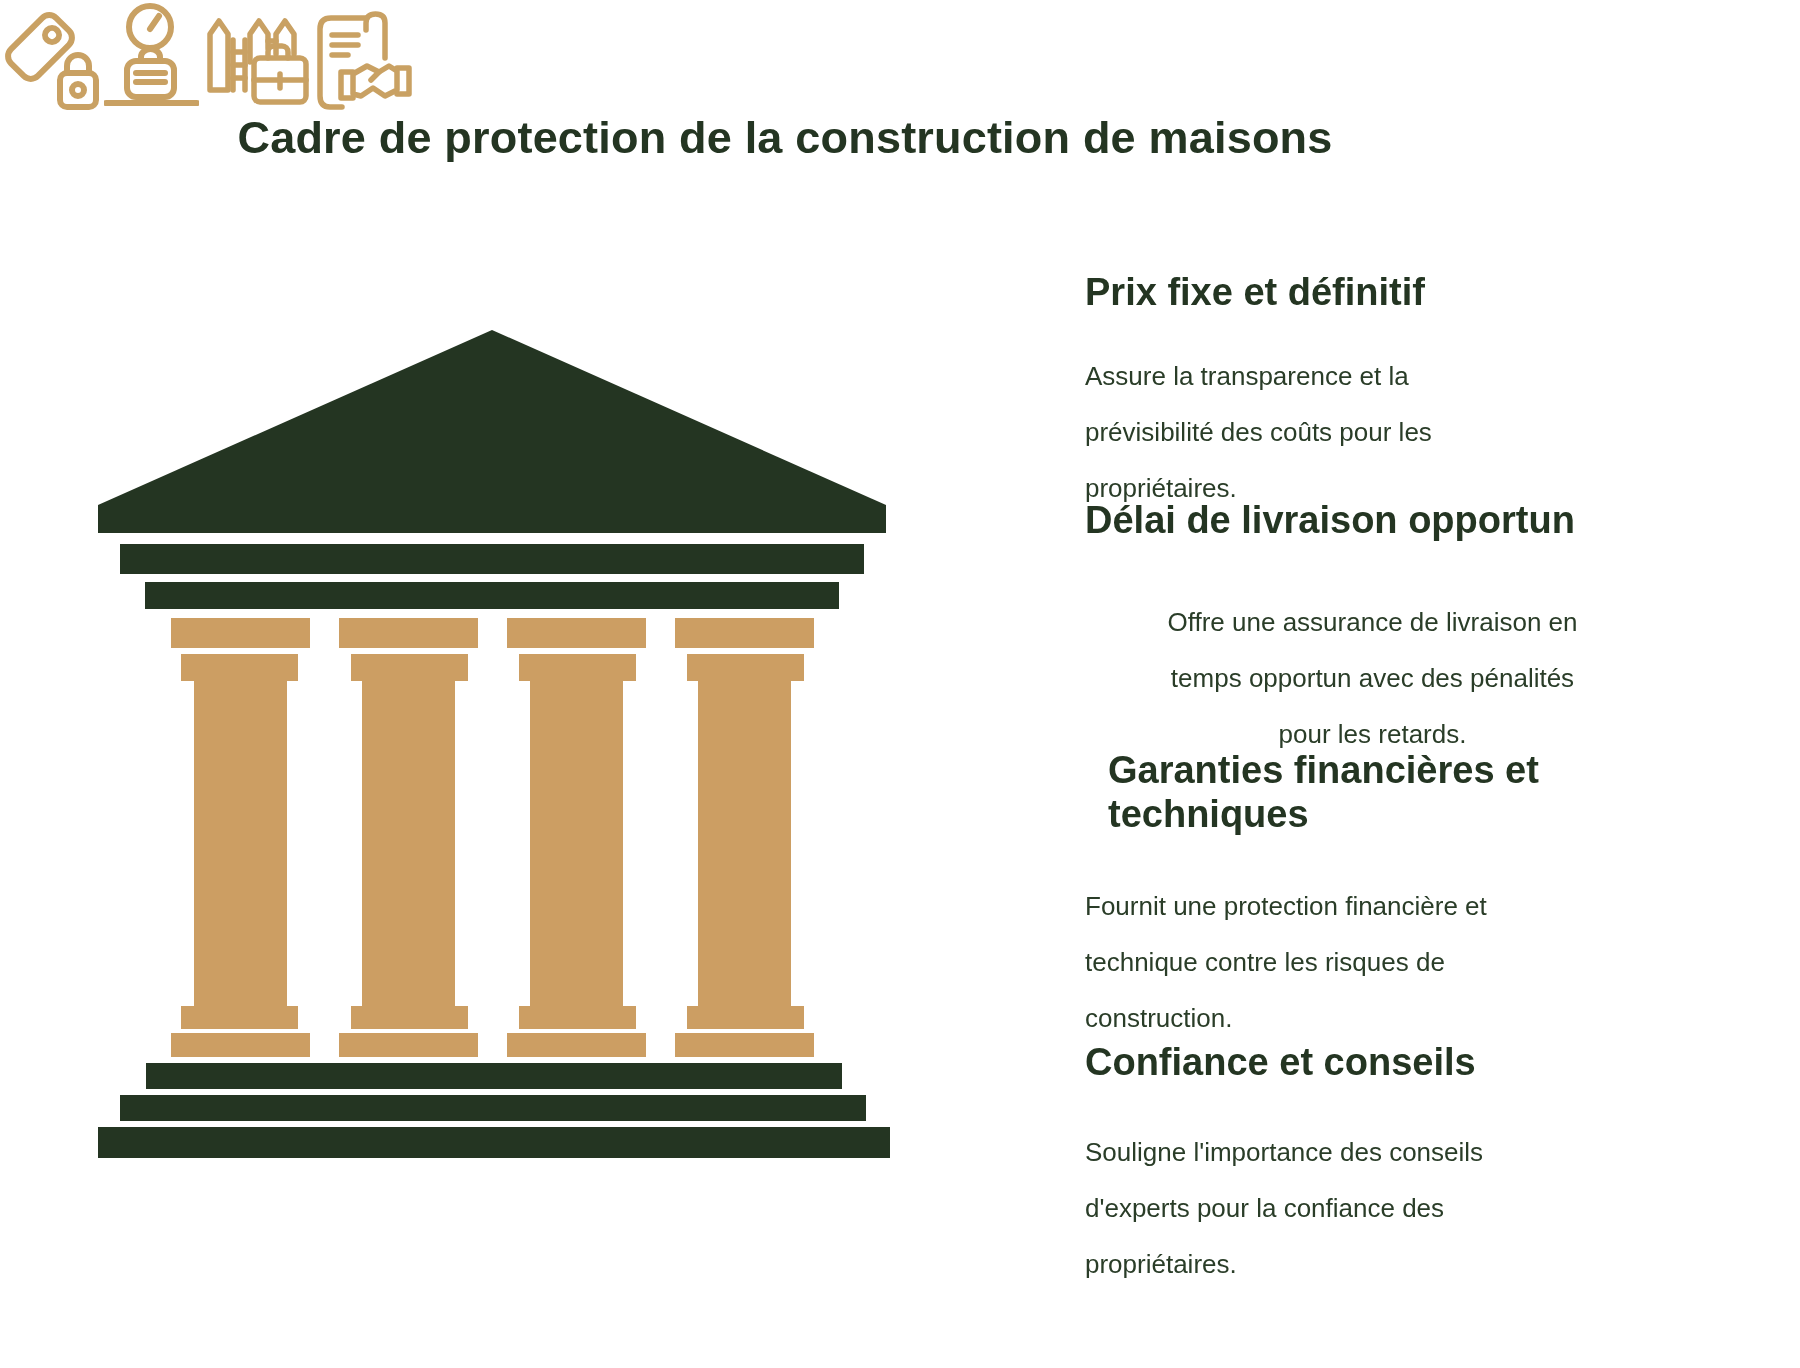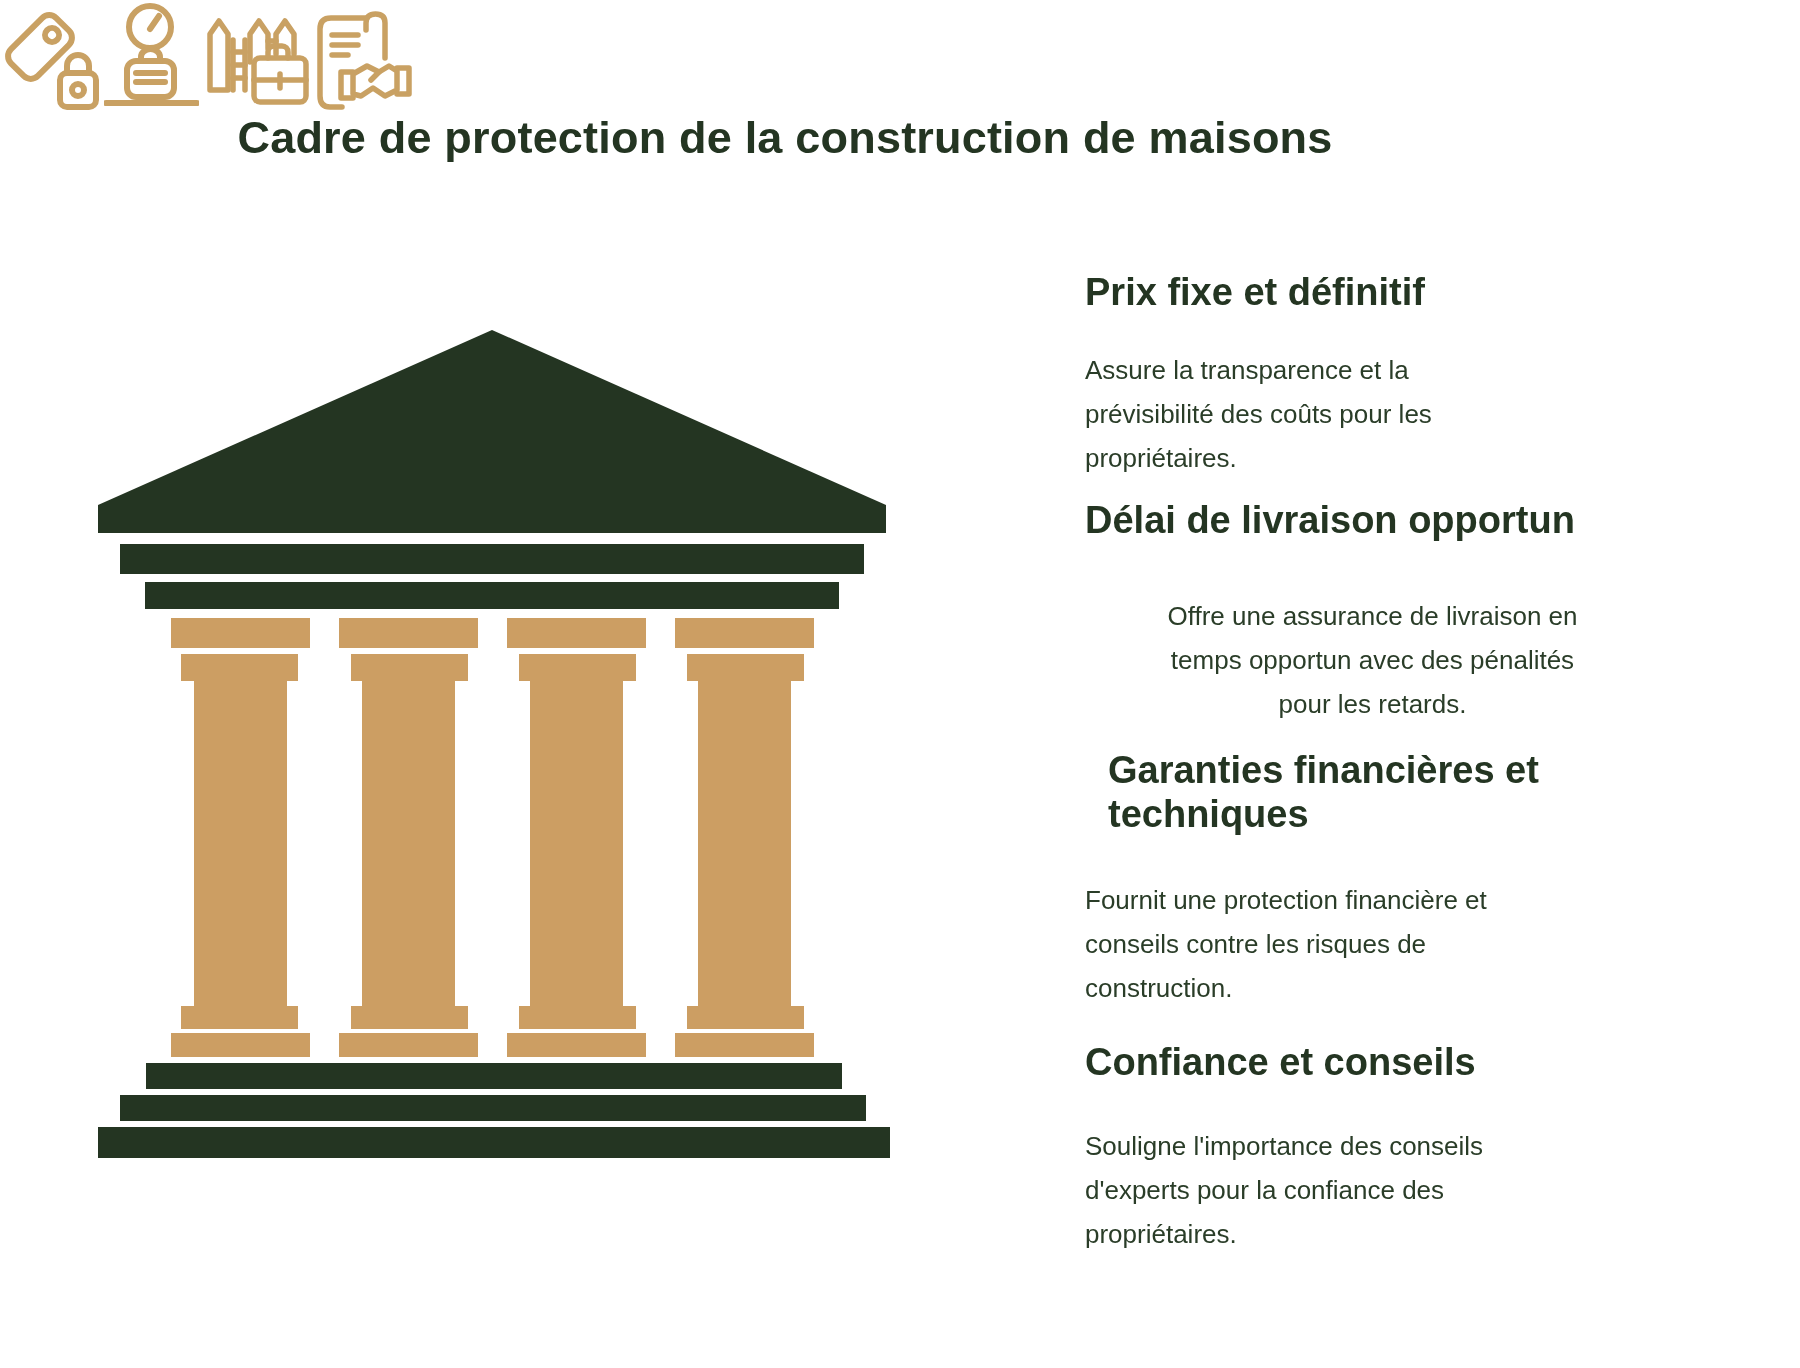--- a/index.html
+++ b/index.html
@@ -11,21 +11,21 @@
     position:absolute;left:0;top:112px;width:1570px;text-align:center;
     font-size:45px;font-weight:bold;color:#243522;letter-spacing:.2px;
   }
   .temple{position:absolute;left:85px;top:320px;}
   .f-title{
     position:absolute;left:1085px;font-size:38px;font-weight:bold;color:#243522;
     line-height:44px;white-space:pre-line;width:575px;
   }
   .f-desc{
     position:absolute;left:1085px;font-size:26px;color:#2a3d28;
-    line-height:44px;white-space:pre-line;width:575px;
+    line-height:56px;white-space:pre-line;width:575px;
   }
   svg .stroke{fill:none;stroke:#c9a163;stroke-width:6;stroke-linecap:round;stroke-linejoin:round;}
   svg .stroke-thin{fill:none;stroke:#c9a163;stroke-width:5.5;stroke-linecap:round;stroke-linejoin:round;}
   svg .occlude{fill:#ffffff;stroke:#c9a163;stroke-width:5.5;stroke-linejoin:round;}
   .green{fill:#243522;}
   .tan{fill:#cc9e63;}
 </style>
 </head>
 <body>
 
@@ -126,21 +126,21 @@
       <path d="M72,44 V24 L81,11 L90,24 V44"></path>
       <rect class="occlude" x="50" y="48" width="52" height="44" rx="6"></rect>
       <path d="M64,48 v-6 a6,6 0 0 1 6,-6 h8 a6,6 0 0 1 6,6 v6"></path>
       <line x1="50" y1="70" x2="102" y2="70"></line>
       <line x1="76" y1="64" x2="76" y2="78"></line>
     </g>
   </svg>
   <div class="f-title" style="top:748px;margin-left:23px;">Garanties financières et
 techniques</div>
   <div class="f-desc" style="top:878px;">Fournit une protection financière et
-conseils contre les risques de
+technique contre les risques de
 construction.</div>
 
   
   <svg class="icon" style="left:955px;top:1026px;" width="100" height="105" viewBox="0 0 100 105" aria-hidden="true">
     <g class="stroke-thin">
       <path d="M29,97 H17 Q7,97 7,86 V19 Q7,8 18,8 H53"></path>
       <path d="M53,20 V13 Q53,4 62.5,4 Q72,4 72,13 V48"></path>
       <line x1="19" y1="25" x2="45" y2="25"></line>
       <line x1="19" y1="35" x2="45" y2="35"></line>
       <line x1="19" y1="45" x2="35" y2="45"></line>

